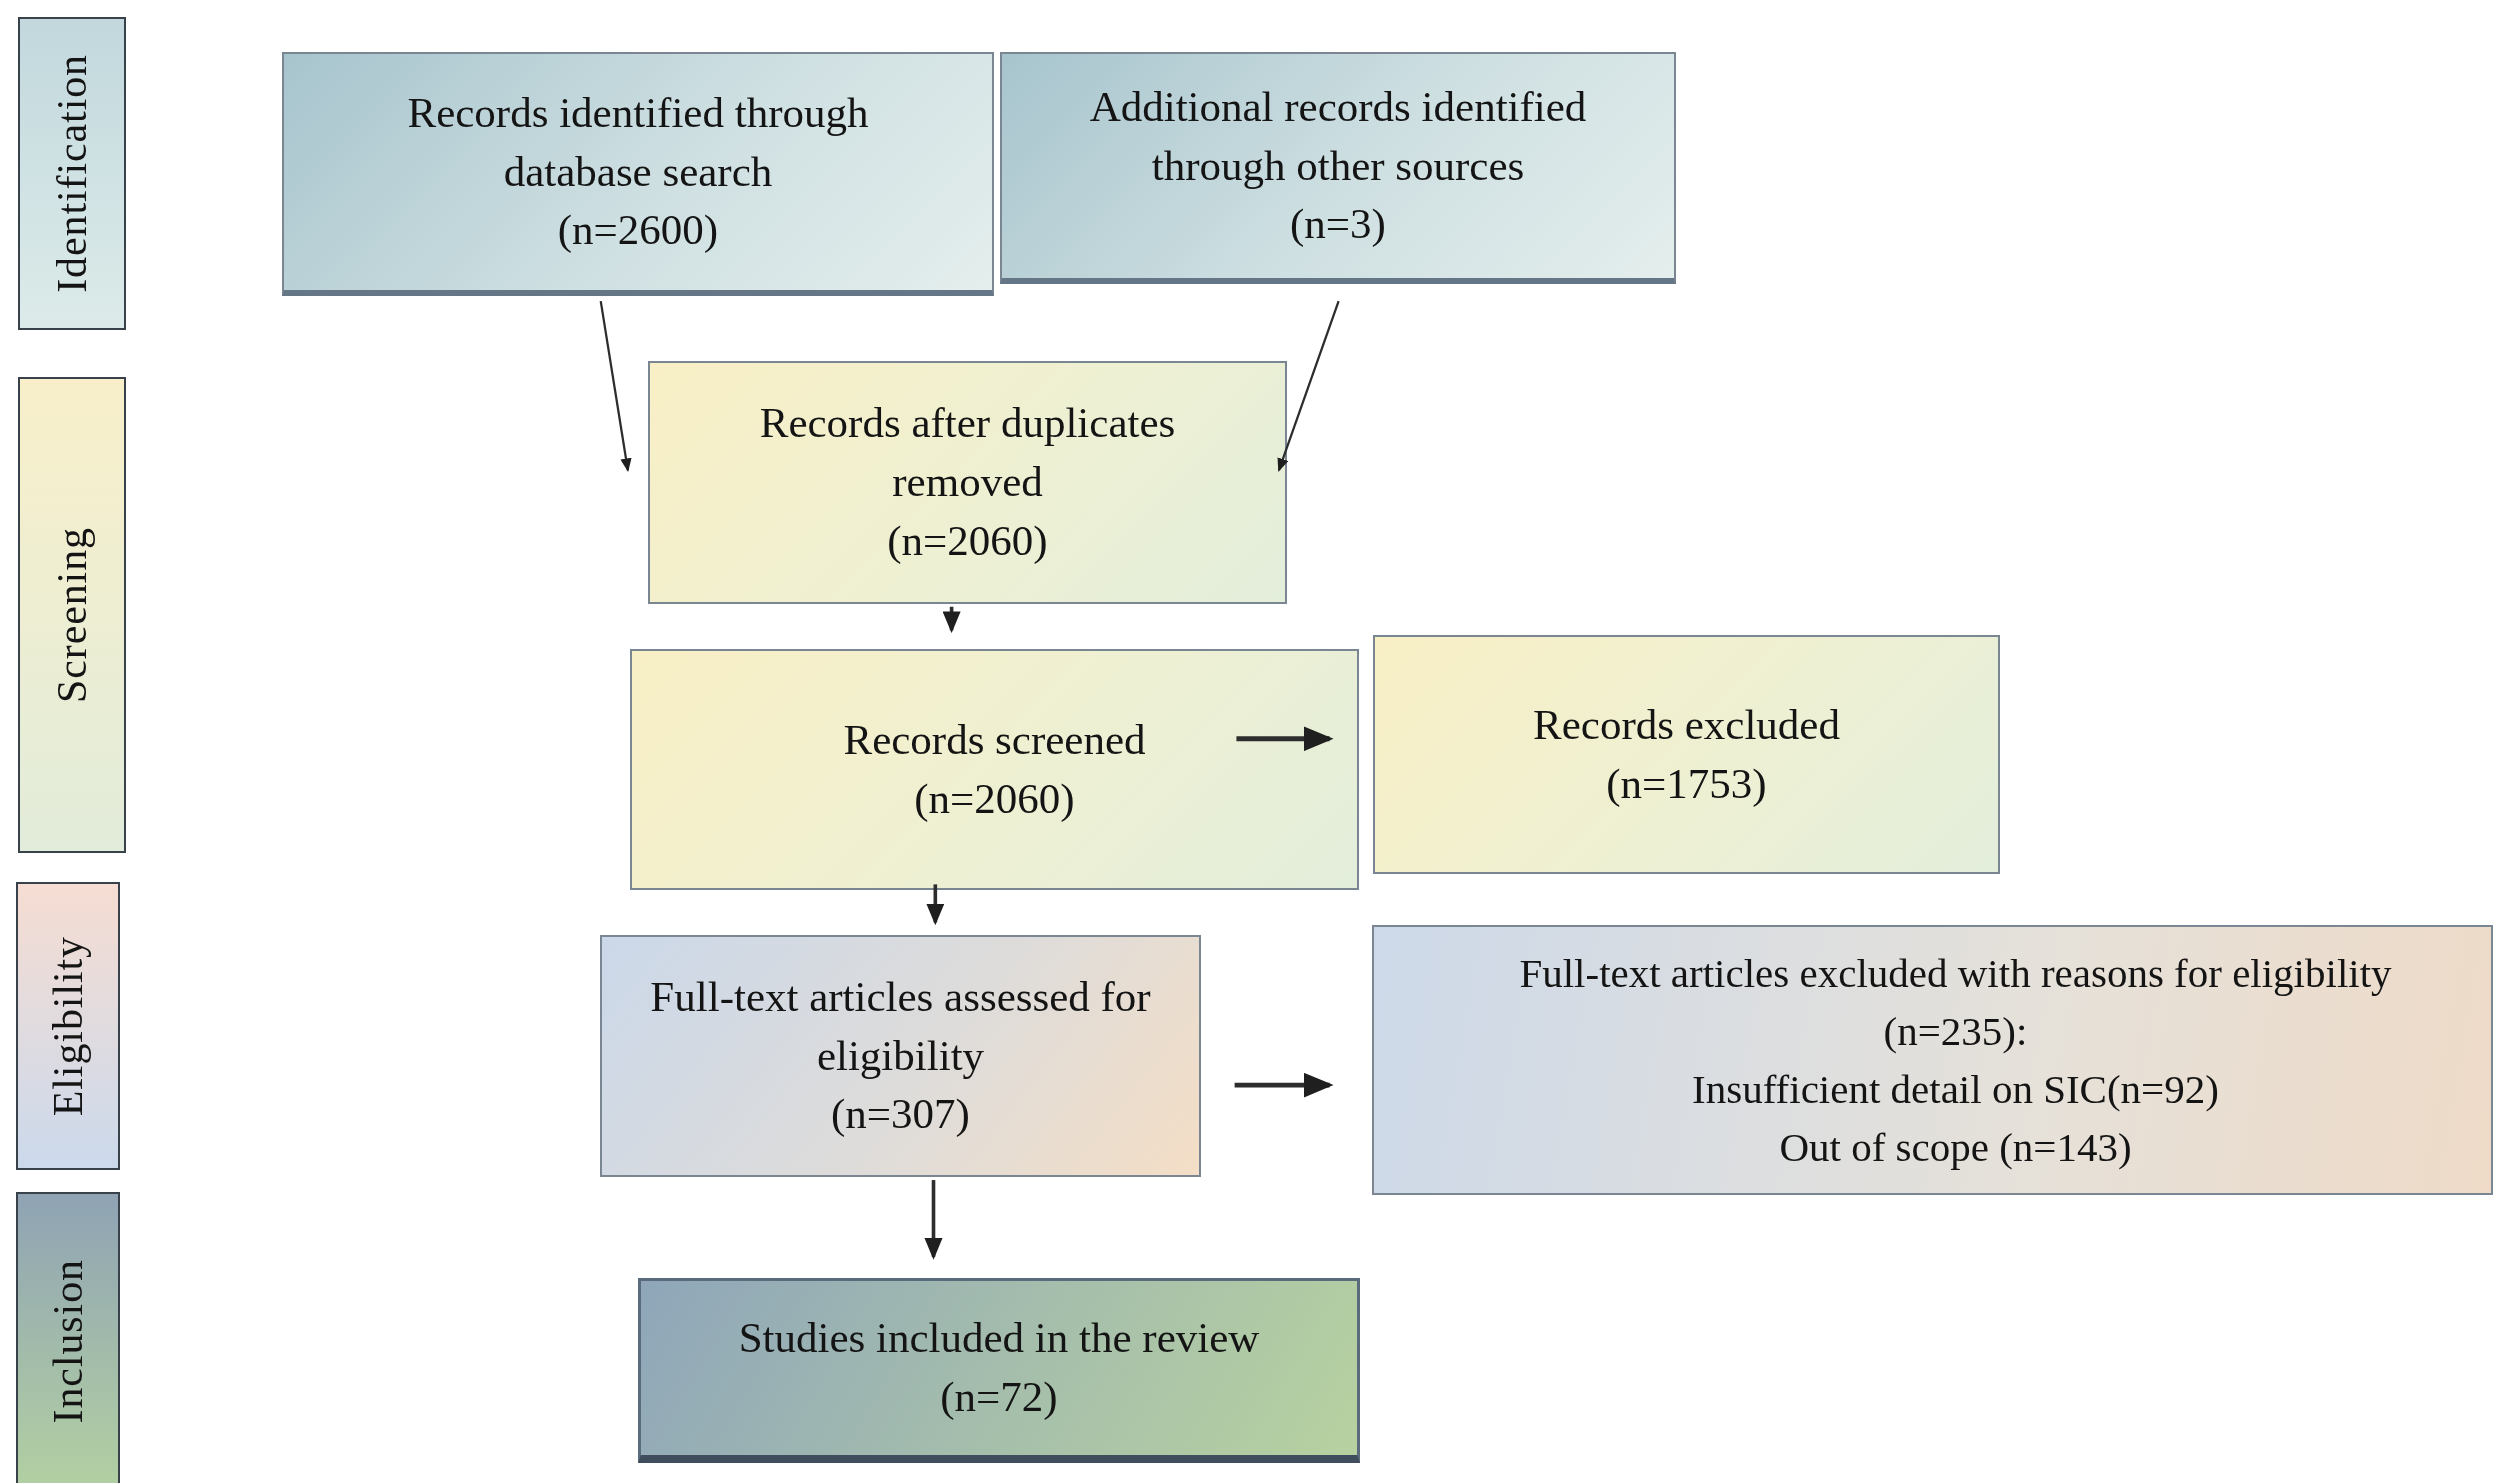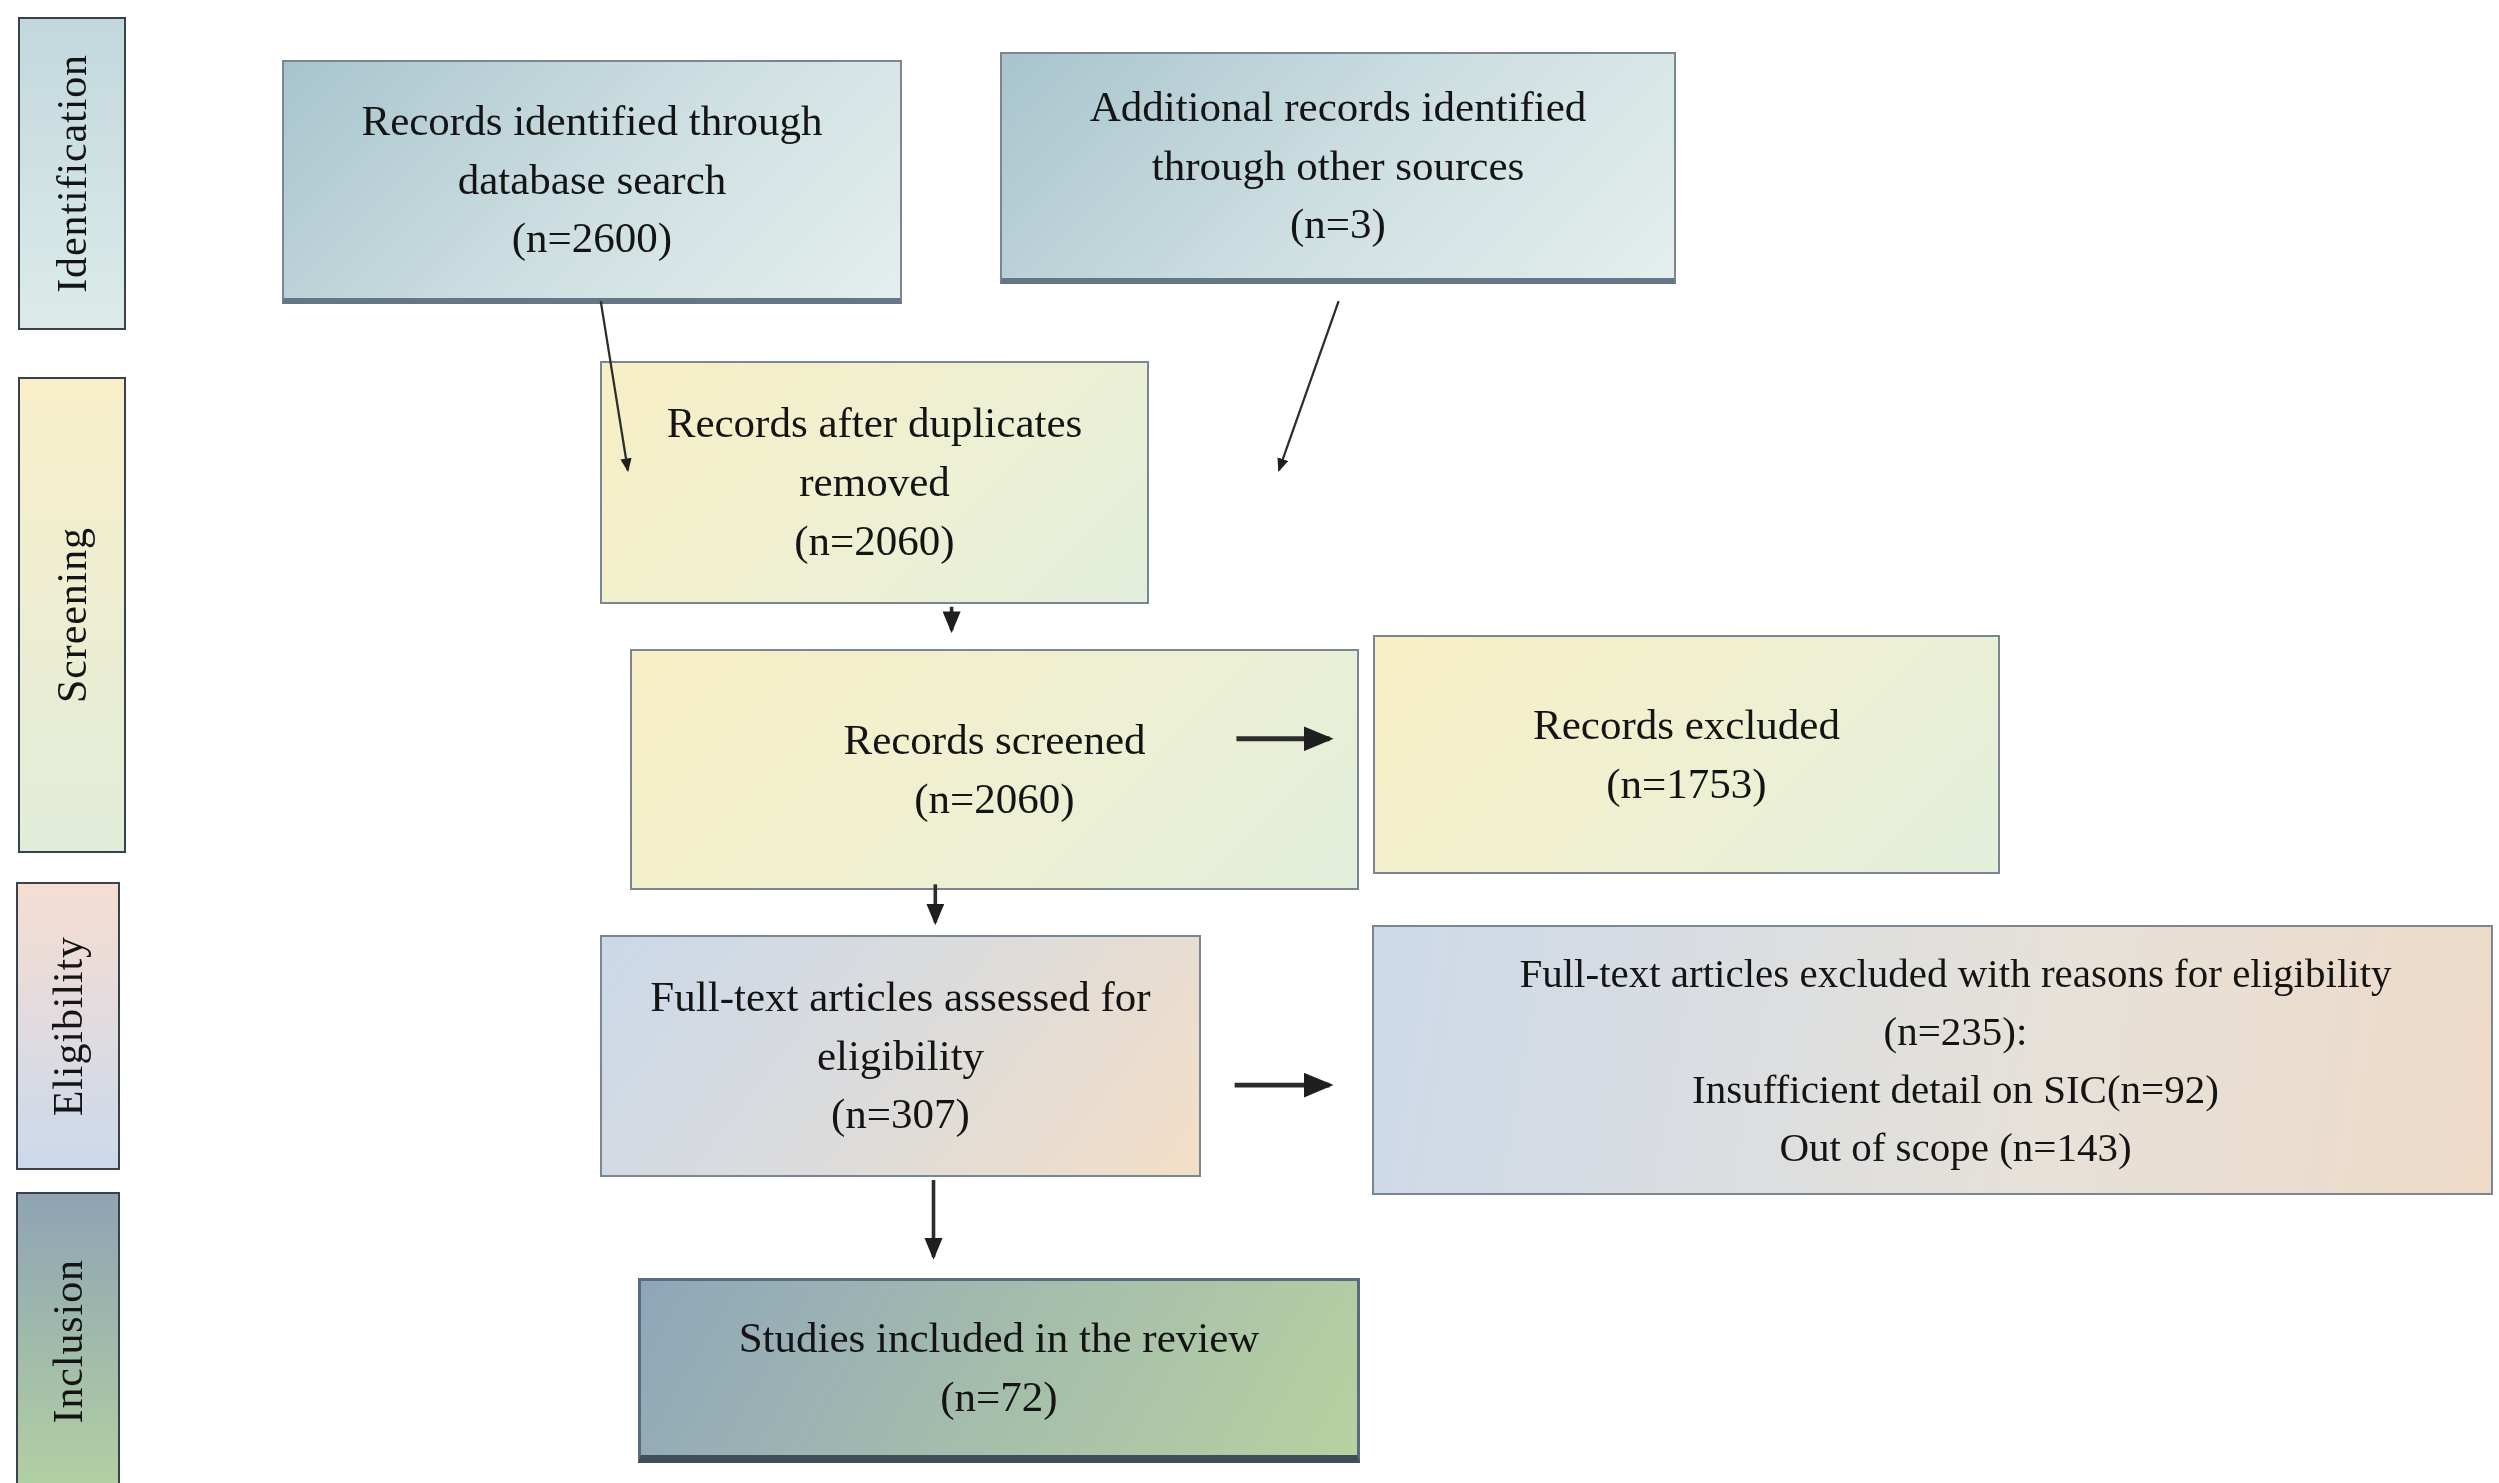--- a/index.html
+++ b/index.html
@@ -45,33 +45,33 @@
   <div class="side s-screening" style="left:18px;top:377px;width:108px;height:476px">
     <div class="vtext">Screening</div>
   </div>
   <div class="side s-eligibility" style="left:16.3px;top:882px;width:104px;height:288px">
     <div class="vtext">Eligibility</div>
   </div>
   <div class="side s-inclusion" style="left:16.3px;top:1192px;width:104px;height:298px">
     <div class="vtext">Inclusion</div>
   </div>
 
-  <div class="box f-identification dark-bottom" style="left:282px;top:60px;width:620px;height:244px">
+  <div class="box f-identification dark-bottom" style="left:282px;top:52px;width:712px;height:244px">
     <div class="box-text">Records identified through
 database search
 (n=2600)</div>
   </div>
 
   <div class="box f-identification dark-bottom" style="left:1000px;top:52px;width:676px;height:232px">
     <div class="box-text">Additional records identified
 through other sources
 (n=3)</div>
   </div>
 
-  <div class="box f-screening" style="left:600px;top:361px;width:549px;height:243px">
+  <div class="box f-screening" style="left:648px;top:361px;width:639px;height:243px">
     <div class="box-text">Records after duplicates
 removed
 (n=2060)</div>
   </div>
 
   <div class="box f-screening" style="left:630px;top:649px;width:729px;height:241px">
     <div class="box-text">Records screened
 (n=2060)</div>
   </div>
 

